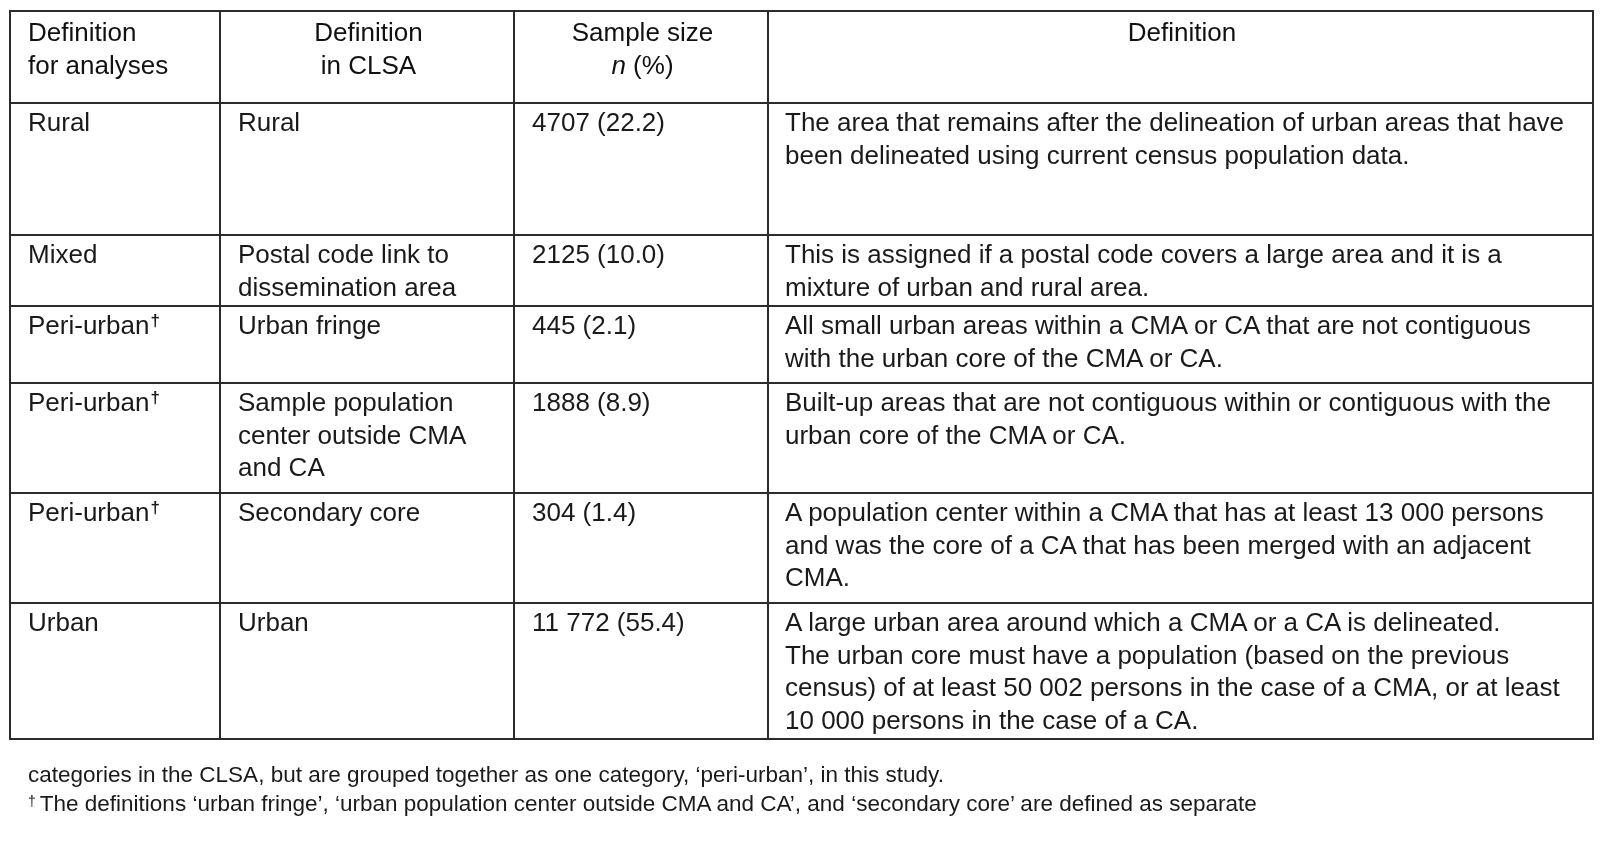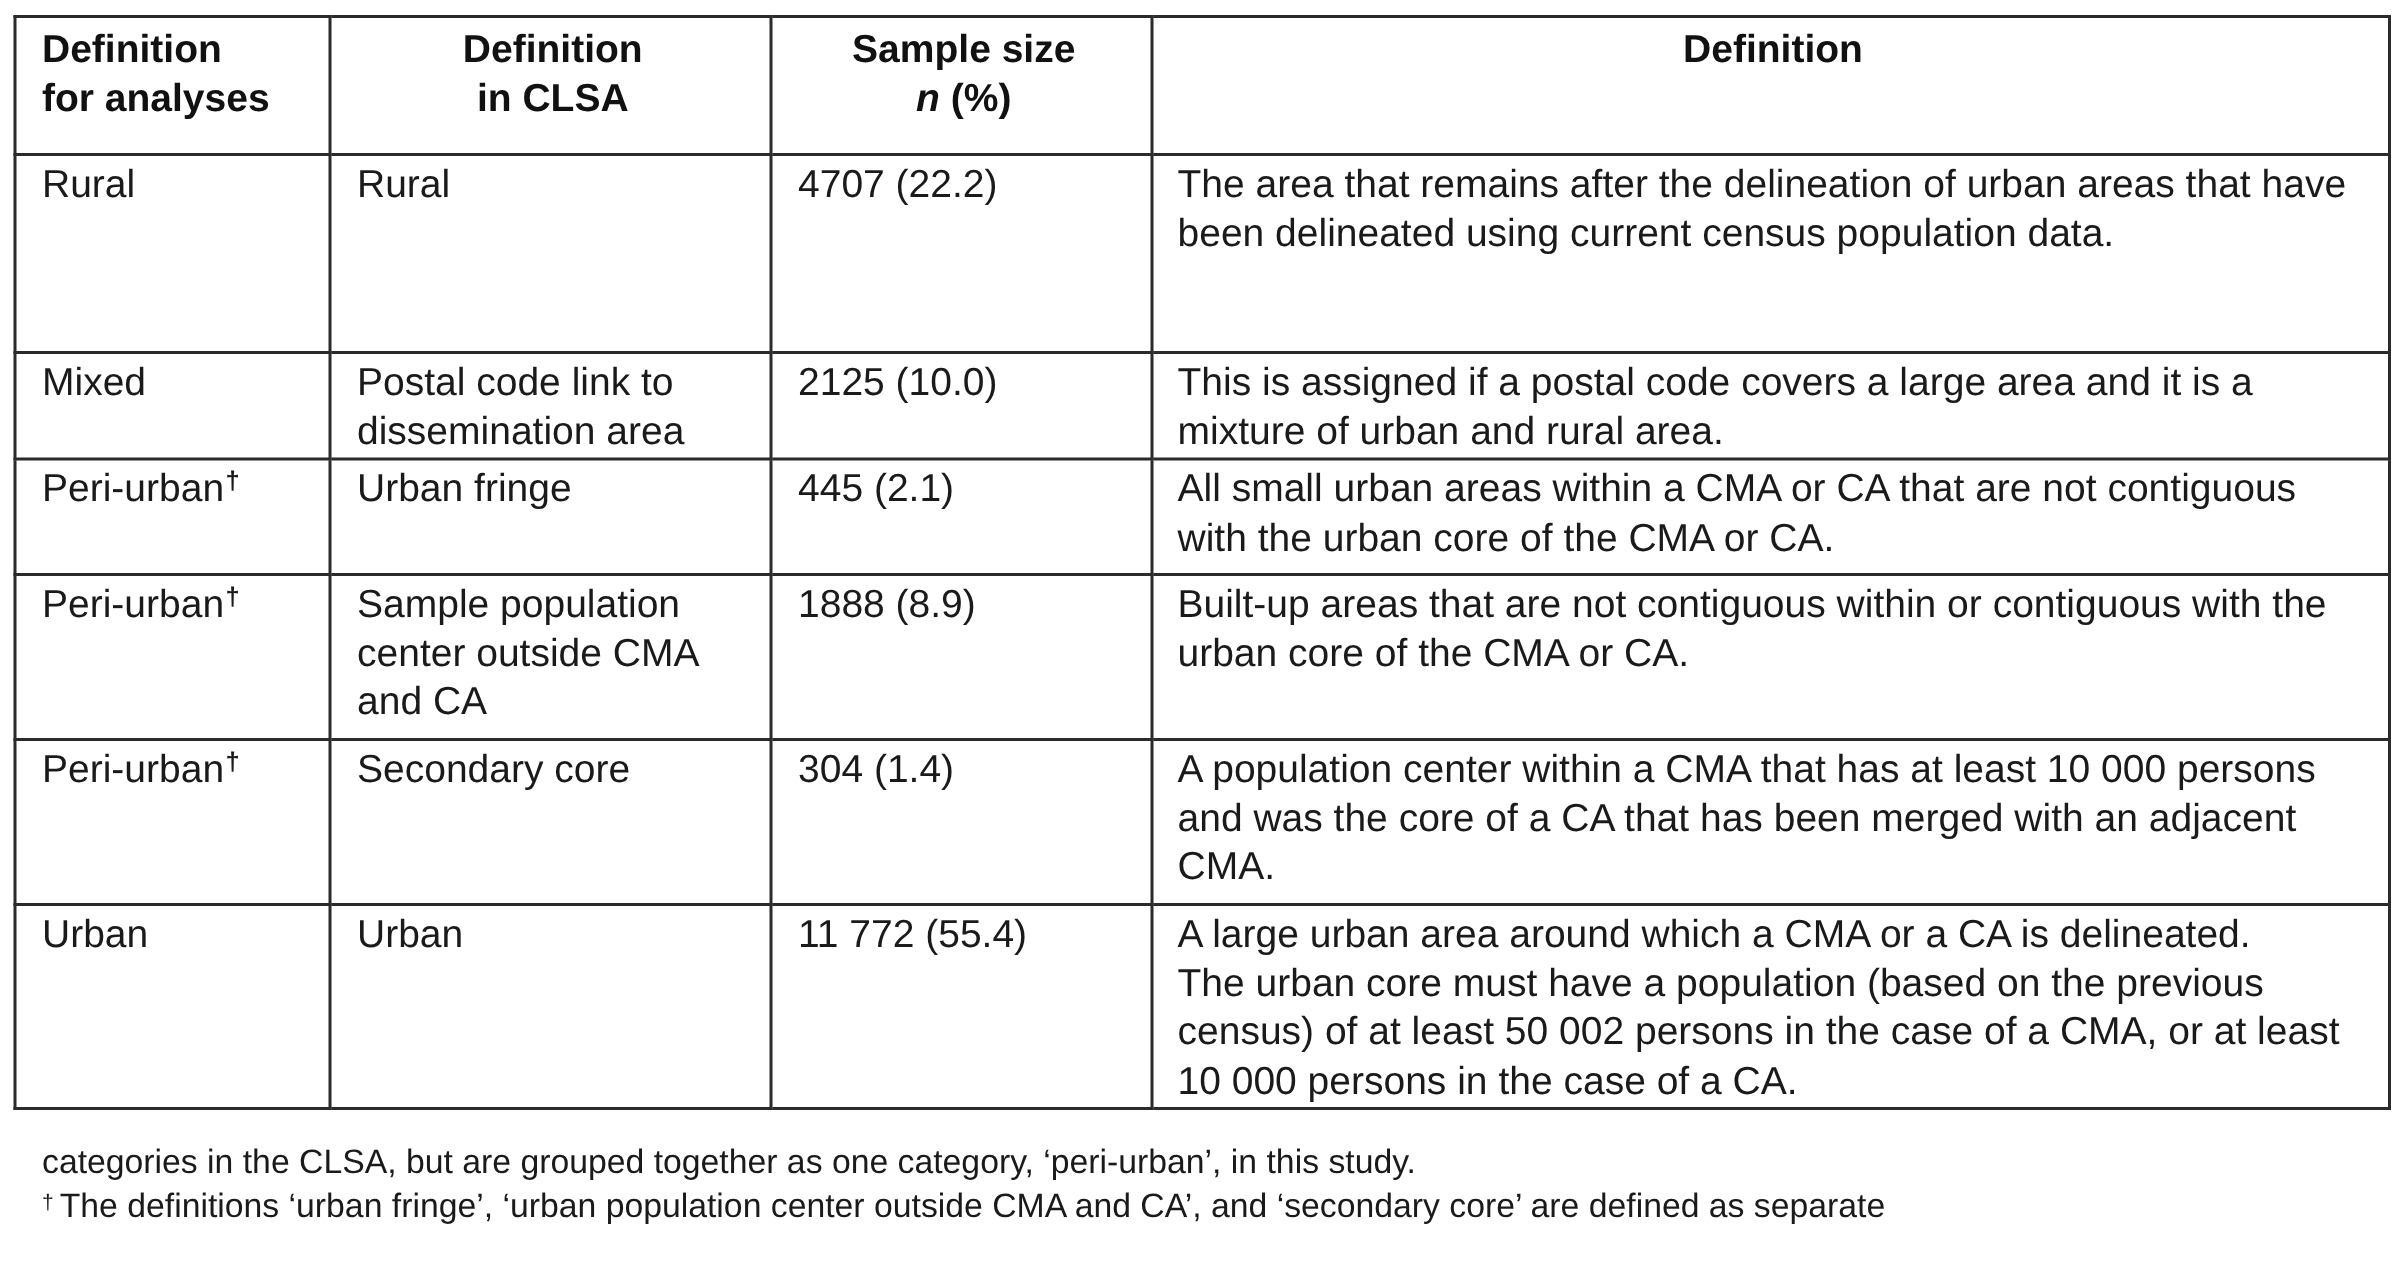--- a/index.html
+++ b/index.html
@@ -32,21 +32,21 @@
     col.c4 { width: 825px; }
     th, td {
       border: 2px solid #2b2b2b;
       vertical-align: top;
       font-size: 26px;
       line-height: 32.5px;
       padding: 2px 14px 2px 17px;
       box-sizing: border-box;
     }
     th {
-      font-weight: bold;
+      font-weight: normal;
       color: #111;
       height: 92px;
       padding-top: 4px;
     }
     th.left { text-align: left; padding-left: 17px; }
     th.center { text-align: center; }
     td.num { text-align: left; }
     td.def { padding-left: 16px; padding-right: 10px; border-radius: 23px; }
     .n-italic { font-style: italic; }
     sup.dagger {
@@ -143,21 +143,21 @@
         <td class="num">1888 (8.9)</td>
         <td class="def">
           <span class="def-line">Built-up areas that are not contiguous within or contiguous with the urban core of the CMA or CA.</span>
         </td>
       </tr>
       <tr class="r-sec">
         <td><span>Peri-urban</span><sup class="dagger">†</sup></td>
         <td>Secondary core</td>
         <td class="num">304 (1.4)</td>
         <td class="def">
-          <span class="def-line">A population center within a CMA that has at least 10 000 persons and was the core of a CA that has been merged with an adjacent CMA.</span>
+          <span class="def-line">A population center within a CMA that has at least 13 000 persons and was the core of a CA that has been merged with an adjacent CMA.</span>
         </td>
       </tr>
       <tr class="r-urban">
         <td>Urban</td>
         <td>Urban</td>
         <td class="num">11 772 (55.4)</td>
         <td class="def">
           <span class="def-line">A large urban area around which a CMA or a CA is delineated.</span>
           <span class="def-line">The urban core must have a population (based on the previous census) of at least 50 002 persons in the case of a CMA, or at least 10 000 persons in the case of a CA.</span>
         </td>

